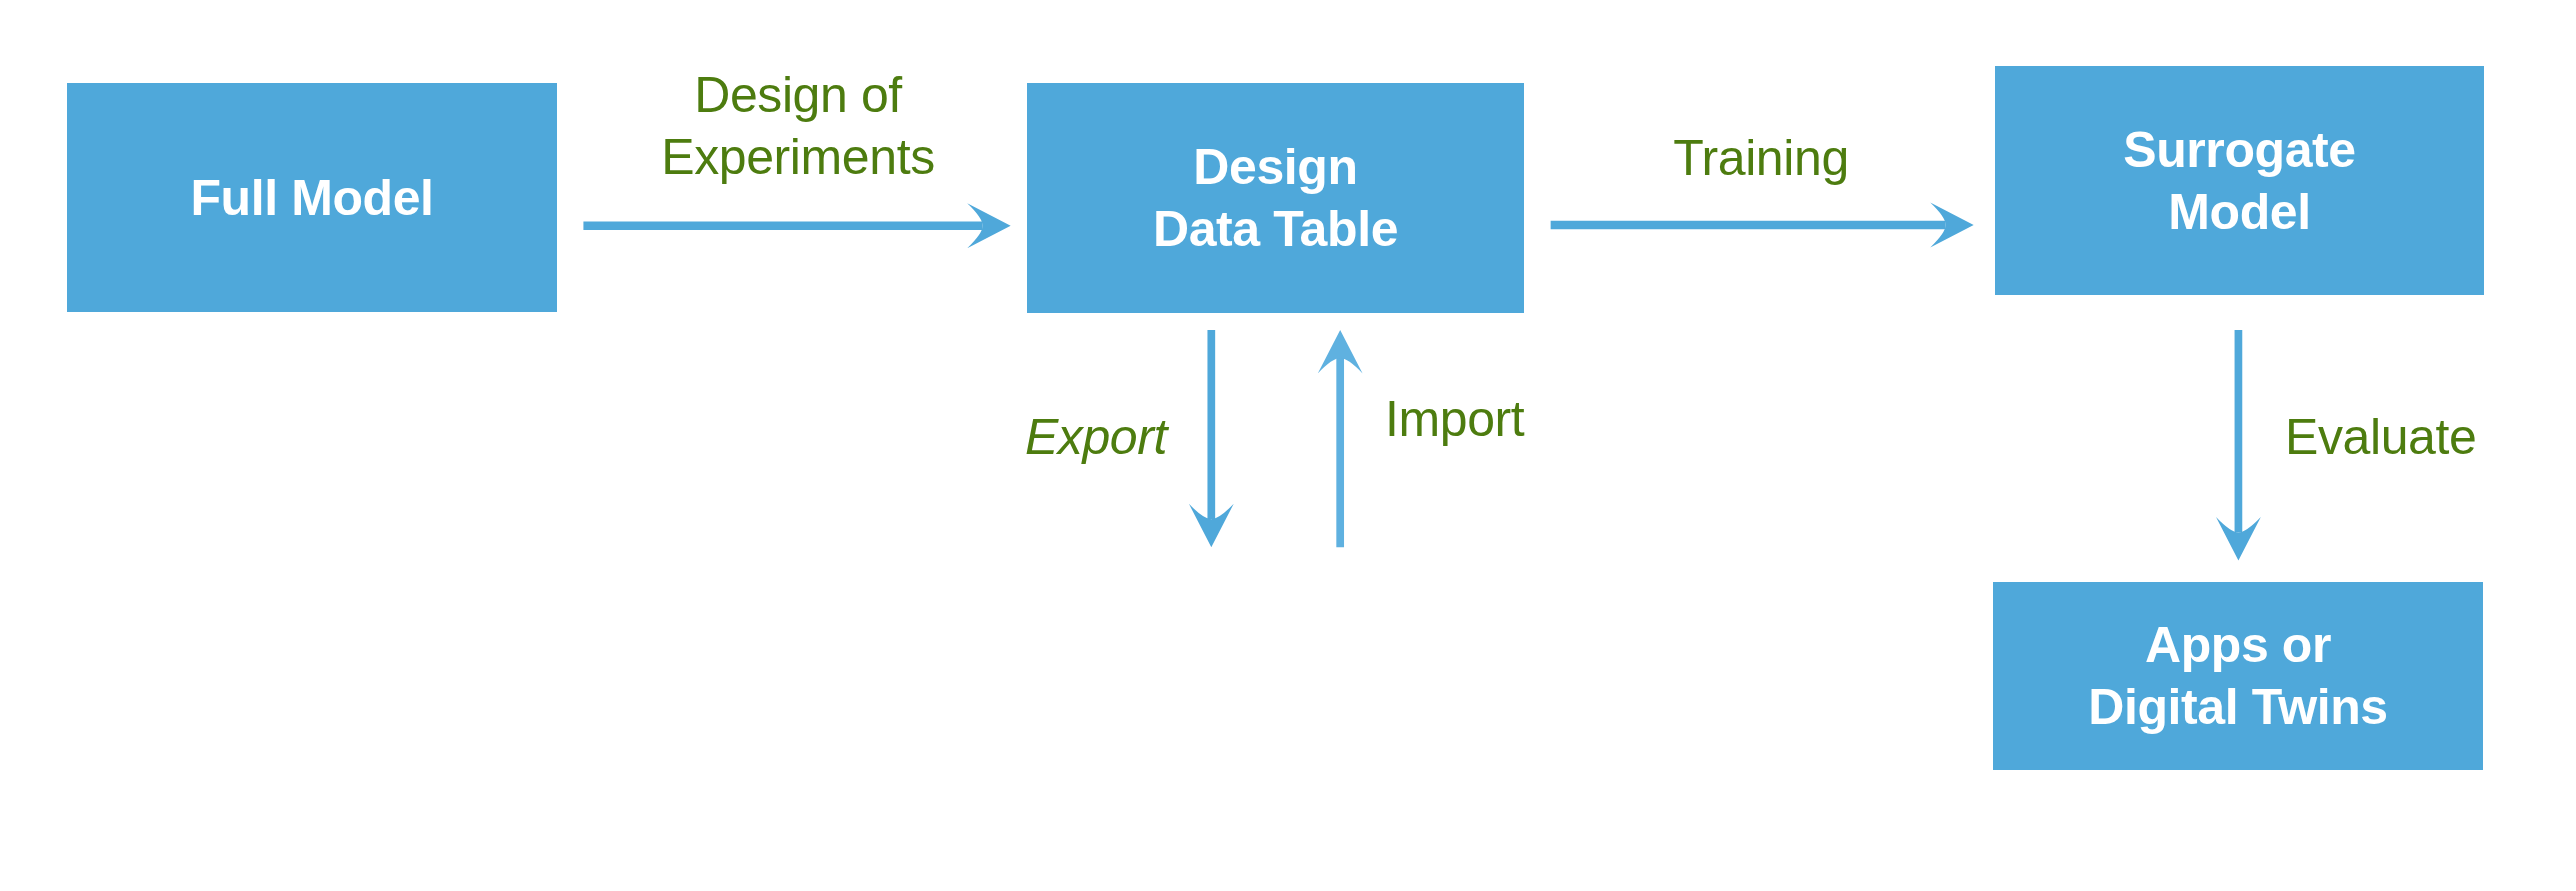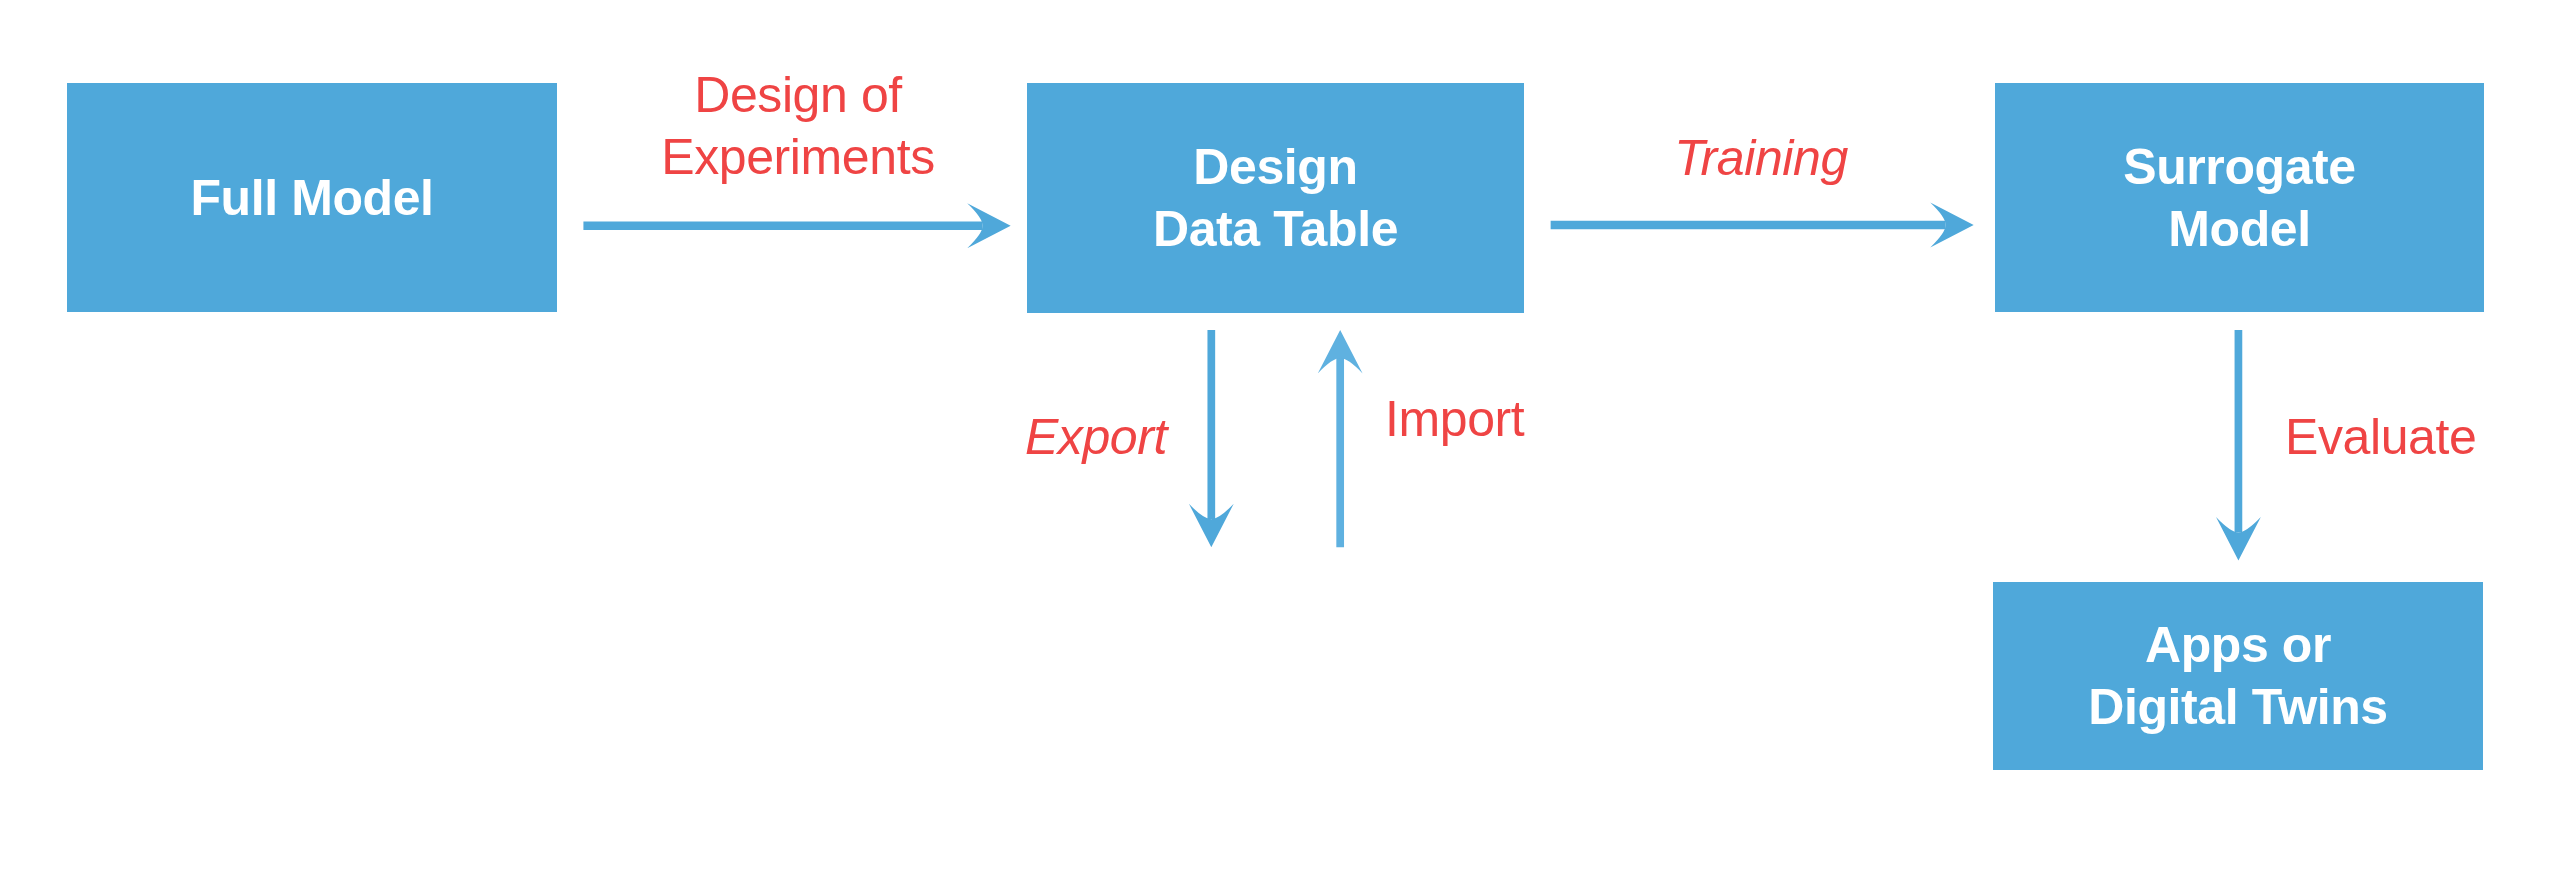--- a/index.html
+++ b/index.html
@@ -30,34 +30,34 @@
     white-space: pre-line;
     color: #ffffff;
     font-weight: 700;
     font-size: 50px;
     line-height: 62px;
     letter-spacing: -0.4px;
     background: #4FA8DA;
   }
   #node-full-model      { left: 67px;   top: 83px; width: 490px; height: 229px; }
   #node-design-data     { left: 1027px; top: 83px; width: 497px; height: 230px; }
-  #node-surrogate       { left: 1995px; top: 83px; width: 489px; height: 229px; }
+  #node-surrogate       { left: 1995px; top: 66px; width: 489px; height: 229px; }
   #node-third-party     { left: 1007px; top: 569px; width: 537px; height: 255px; background: #045291; }
   #node-apps            { left: 1993px; top: 582px; width: 490px; height: 188px; }
 
   .edge-label {
     position: absolute;
-    color: #ef4444;
+    color: #4d7c0f;
     font-size: 50px;
     line-height: 62px;
     letter-spacing: -0.4px;
     white-space: pre-line;
   }
   #label-doe      { left: 581px;  top: 64px;  width: 434px; text-align: center; }
-  #label-training { left: 1586px; top: 127px; width: 350px; text-align: center; font-style: italic; }
+  #label-training { left: 1586px; top: 127px; width: 350px; text-align: center; }
   #label-export   { left: 957px; top: 406px; width: 210px; text-align: right; font-style: italic; }
   #label-import   { left: 1385px; top: 388px; }
   #label-evaluate { left: 2285px; top: 406px; }
 </style>
 </head>
 <body>
 
 <div id="stage">
 
   <svg id="arrow-layer" viewBox="0 0 3678 1273" xmlns="http://www.w3.org/2000/svg">

